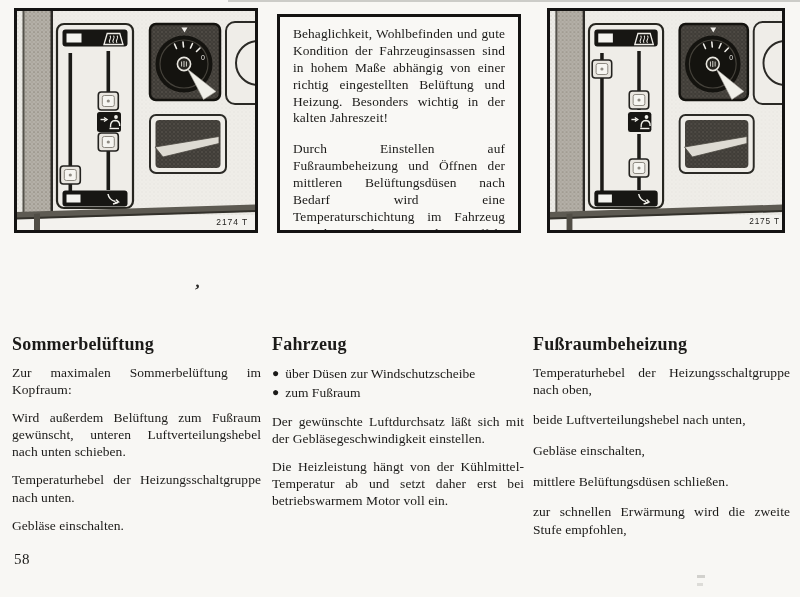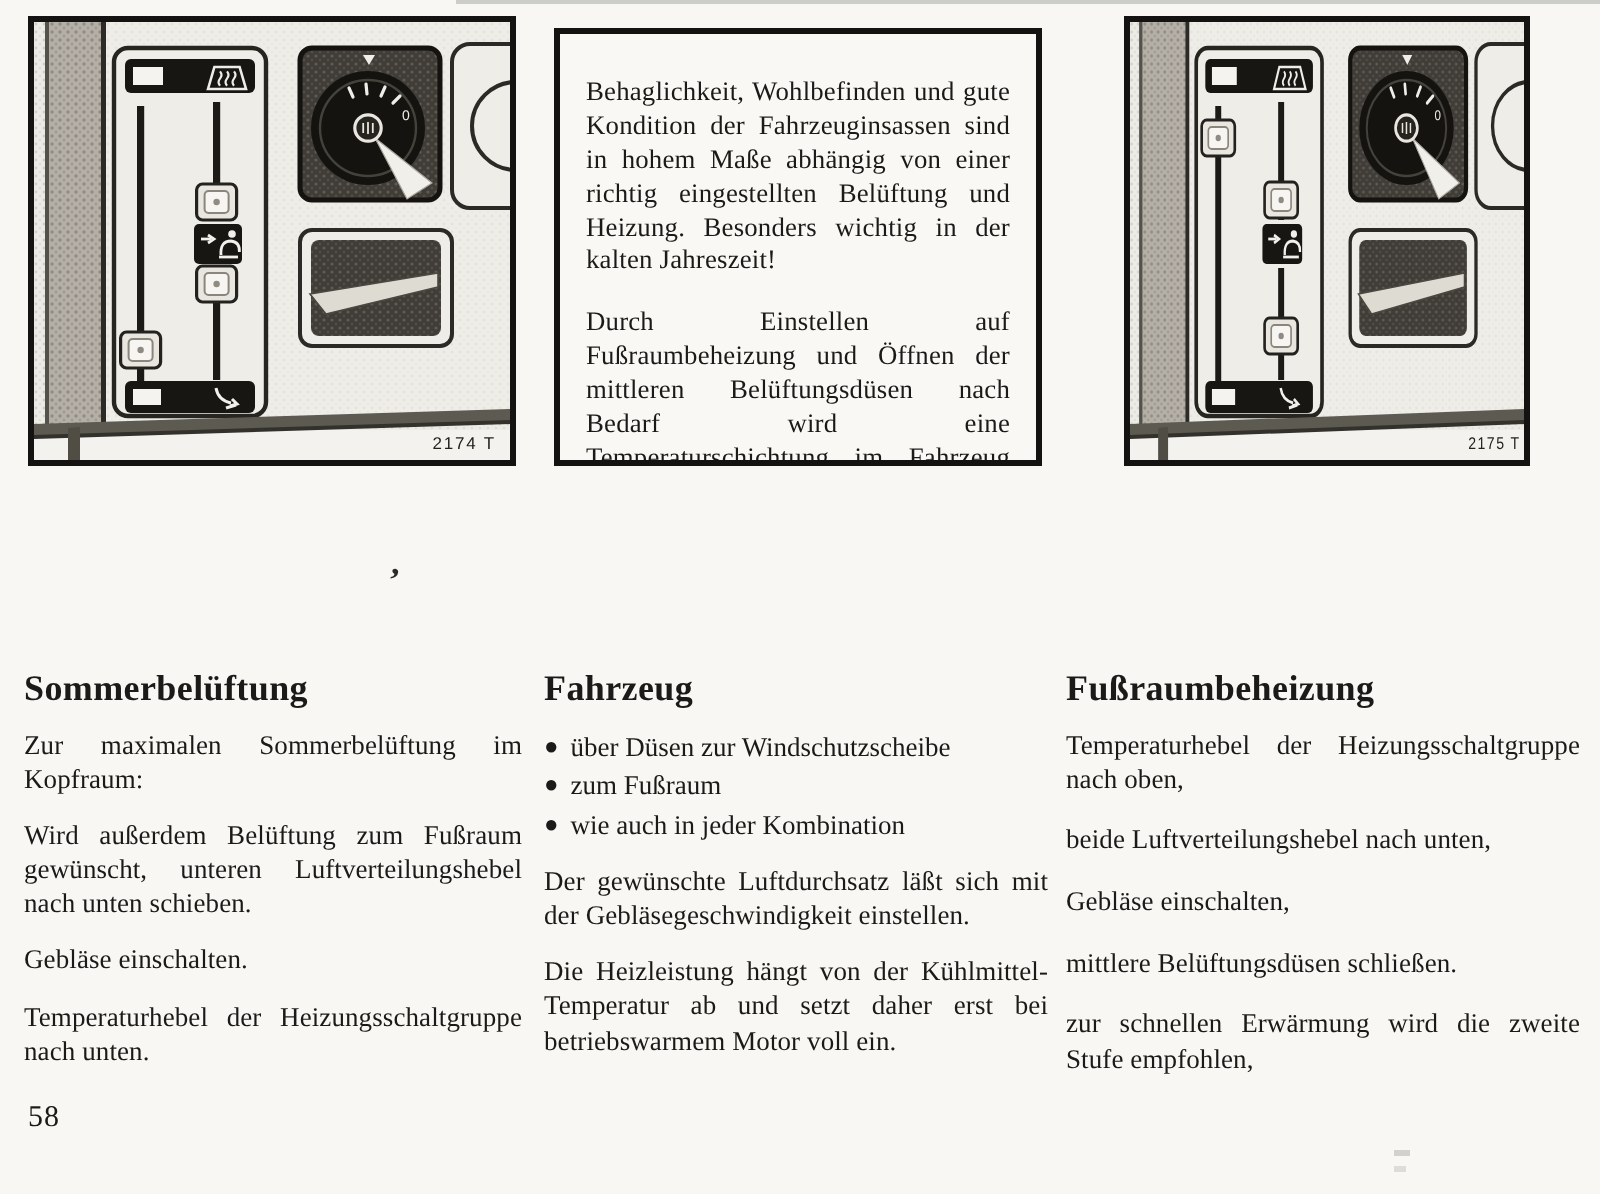--- a/index.html
+++ b/index.html
@@ -11,31 +11,31 @@
   }
   .edge-top{position:absolute;top:0;left:228px;width:572px;height:2px;background:#ccccc8;}
   .edge-mark{position:absolute;left:697px;top:575px;width:8px;height:3px;background:#d2d1cd;}
   .edge-mark2{position:absolute;left:697px;top:583px;width:6px;height:3px;background:#dddcd8;}
 
   .figure{
     position:absolute;top:8px;height:225px;
     border:3px solid #141312;background:#0ea5e9;box-sizing:border-box;
   }
   .figure.left{left:14px;width:244px;}
-  .figure.right{left:562px;width:203px;}
+  .figure.right{left:547px;width:238px;}
   .fig-svg{display:block;width:100%;height:100%;}
   .figlabel{font-family:"Liberation Sans",sans-serif;font-size:8.5px;letter-spacing:0.9px;fill:#23221f;}
 
   .introbox{
     position:absolute;left:277px;top:14px;width:244px;height:219px;
     border:3px solid #141312;background:#f9f8f5;box-sizing:border-box;
     padding:9px 13px 0 13px;overflow:hidden;
   }
   .introbox p{
-    margin:12px 0 14px 0;font-size:13.4px;line-height:1.26;
+    margin:0 0 14px 0;font-size:13.4px;line-height:1.26;
     text-align:justify;letter-spacing:0.1px;
   }
 
   .stray-mark{
     position:absolute;left:196px;top:272px;font-size:17px;font-weight:bold;color:#2a2927;
     transform:rotate(8deg);
   }
 
   .textcol{position:absolute;top:334px;}
   .col-summer{left:12px;width:249px;}
@@ -189,36 +189,33 @@
       <text class="figlabel" x="236" y="213.5" text-anchor="end">2175 T</text>
     </svg>
   </div>
 
   <span class="stray-mark">,</span>
 
   <div class="textcol col-summer">
     <h2>Sommerbelüftung</h2>
     <p>Zur maximalen Sommerbelüftung im Kopfraum:</p>
     <p>Wird außerdem Belüftung zum Fußraum gewünscht, unteren Luftverteilungshebel nach unten schieben.</p>
+    <p>Temperaturhebel der Heizungsschaltgruppe nach unten.</p>
     <p>Gebläse einschalten.</p>
-    <p>Temperaturhebel der Heizungsschaltgruppe nach unten.</p>
   </div>
 
   <div class="textcol col-heating">
     <h2>Fahrzeug</h2>
     <div class="bullets">
       <div class="bullet-item">
         <span class="dot">●</span><span>über Düsen zur Windschutzscheibe</span>
       </div>
       <div class="bullet-item">
         <span class="dot">●</span><span>zum Fußraum</span>
       </div>
-      <div class="bullet-item">
-        <span class="dot">●</span><span>wie auch in jeder Kombination</span>
-      </div>
     </div>
     <p>Der gewünschte Luftdurchsatz läßt sich mit der Gebläsegeschwindigkeit einstellen.</p>
     <p>Die Heizleistung hängt von der Kühlmittel-Temperatur ab und setzt daher erst bei betriebswarmem Motor voll ein.</p>
   </div>
 
   <div class="textcol col-footwell">
     <h2>Fußraumbeheizung</h2>
     <p>Temperaturhebel der Heizungsschaltgruppe nach oben,</p>
     <p>beide Luftverteilungshebel nach unten,</p>
     <p>Gebläse einschalten,</p>

